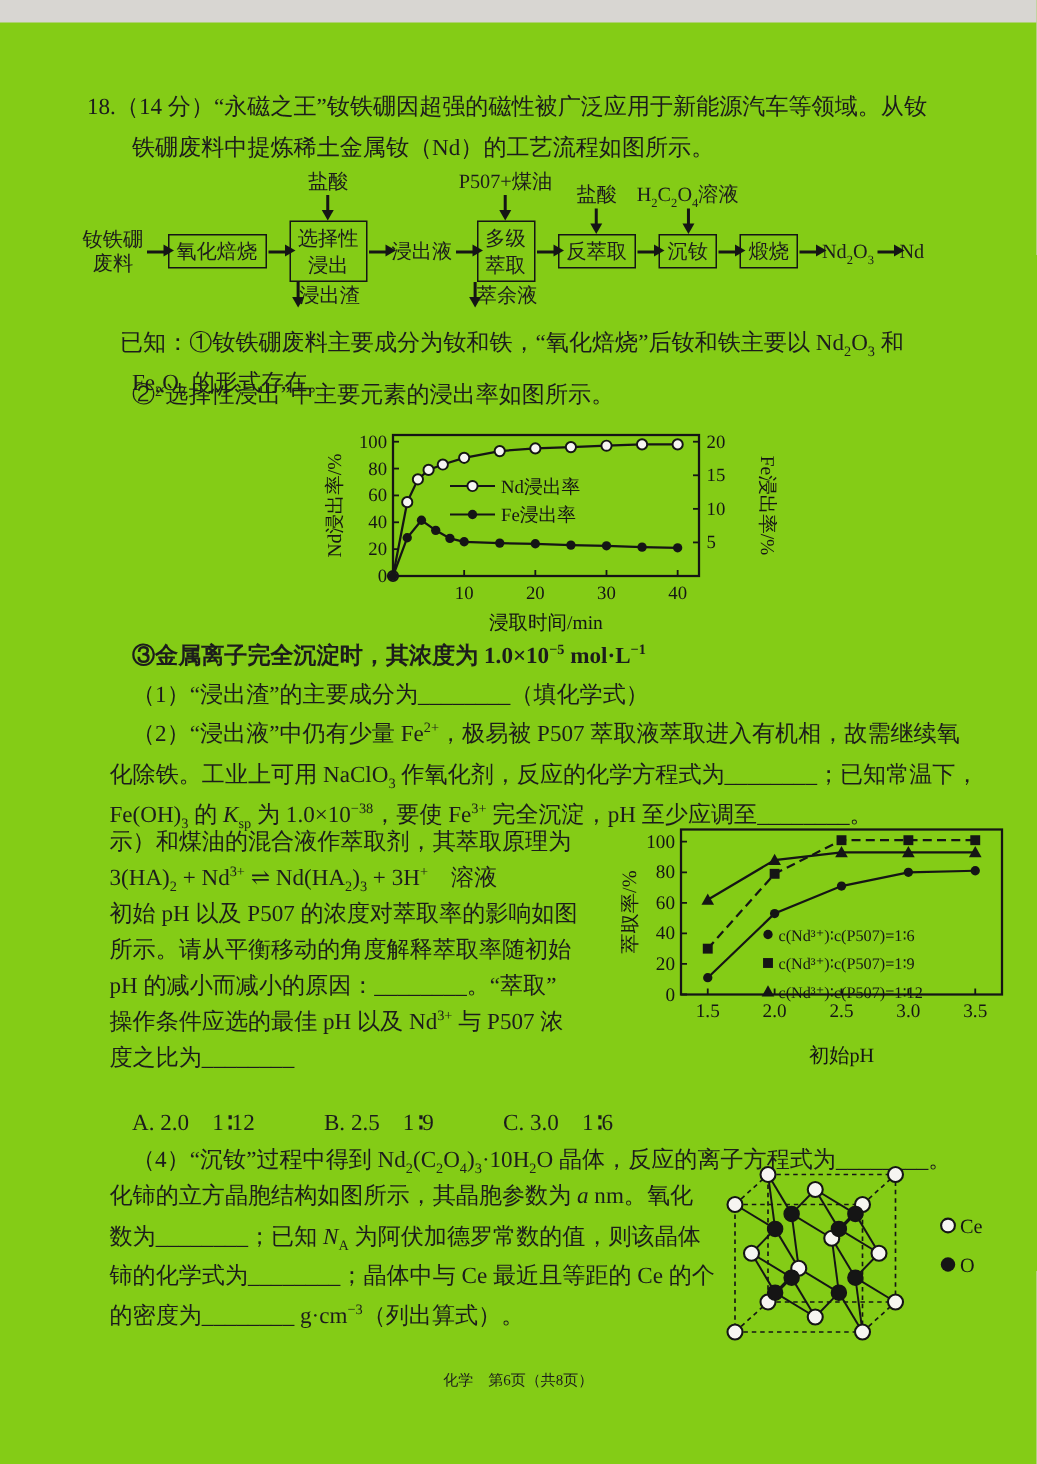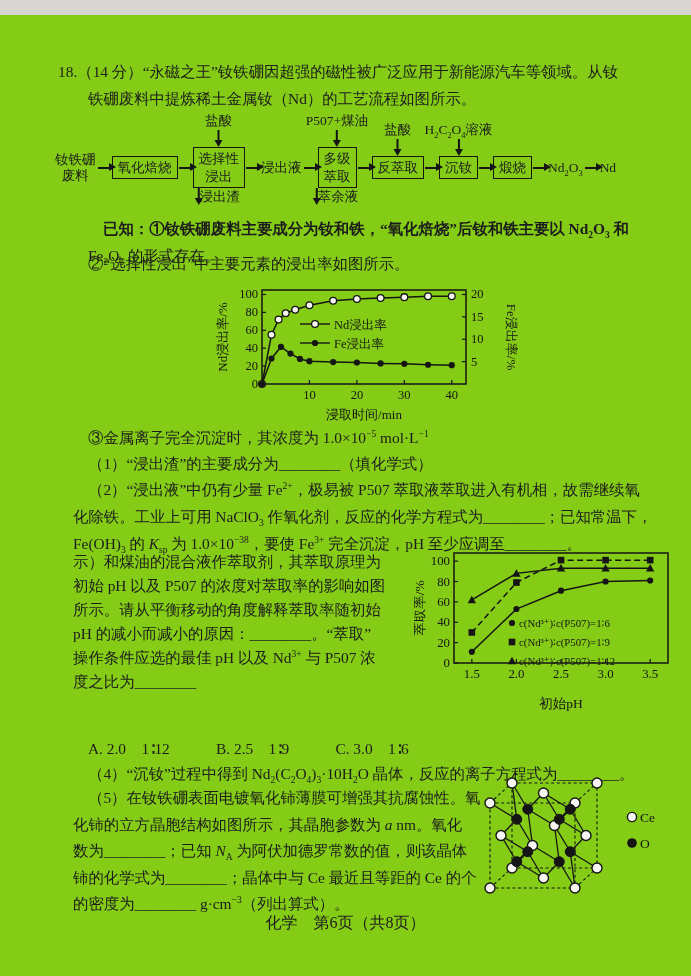--- a/index.html
+++ b/index.html
@@ -20,21 +20,21 @@
   .station{position:relative;flex:none;}
   .attach-top{position:absolute;bottom:100%;left:50%;transform:translateX(-50%);
         display:flex;flex-direction:column;align-items:center;}
   .attach-bottom{position:absolute;top:100%;left:50%;transform:translateX(-50%);
         display:flex;flex-direction:row;align-items:center;}
   .attach-label{font-size:13.5px;white-space:nowrap;line-height:1.2;}
   .v-arrow{width:2px;height:11px;background:#151515;position:relative;margin:1px 0 6px 0;}
   .v-arrow::after{content:"";position:absolute;left:-3px;bottom:-6px;
         border-top:7px solid #151515;border-left:4px solid transparent;border-right:4px solid transparent;}
   .attach-bottom .v-arrow{margin:0 0 7px 0;}
-  .footer{width:100%;text-align:center;font-size:16px;}
+  .footer{width:100%;text-align:center;font-size:10px;}
   svg text{font-family:"Liberation Serif","DejaVu Serif",serif;}
 </style>
 </head>
 <body>
 
 <div class="page">
 
   <div class="abs tline" style="left:58px;top:44px;">18.（14 分）“永磁之王”钕铁硼因超强的磁性被广泛应用于新能源汽车等领域。从钕</div>
   <div class="abs tline" style="left:88px;top:71px;">铁硼废料中提炼稀土金属钕（Nd）的工艺流程如图所示。</div>
 
@@ -91,21 +91,21 @@
       <div class="station">
           <div class="fbox">煅烧</div>
         </div>
       <span class="h-arrow"></span>
       <div class="ftext">Nd<sub>2</sub>O<sub>3</sub></div>
       <span class="h-arrow"></span>
       <div class="ftext">Nd</div>
     </div>
   </div>
 
-  <div class="abs tline" style="left:103px;top:201px;font-weight:bold;">已知：①钕铁硼废料主要成分为钕和铁，“氧化焙烧”后钕和铁主要以 Nd<sub>2</sub>O<sub>3</sub> 和</div>
+  <div class="abs tline" style="left:80px;top:201px;">已知：①钕铁硼废料主要成分为钕和铁，“氧化焙烧”后钕和铁主要以 Nd<sub>2</sub>O<sub>3</sub> 和</div>
   <div class="abs tline" style="left:88px;top:228px;">Fe<sub>2</sub>O<sub>3</sub> 的形式存在。</div>
   <div class="abs tline" style="left:88px;top:236px;">②“选择性浸出”中主要元素的浸出率如图所示。</div>
 
   <svg class="abs" style="left:216px;top:267px;" width="302" height="142" id="chart1">
       <rect x="46" y="8" width="204" height="94" fill="none" stroke="#151515" stroke-width="1.5"></rect>
       <line x1="93.44186046511628" y1="102" x2="93.44186046511628" y2="98" stroke="#151515" stroke-width="1.2"></line>
       <text x="93.44186046511628" y="117" text-anchor="middle" font-size="12.5" fill="#151515">10</text>
       <line x1="140.88372093023256" y1="102" x2="140.88372093023256" y2="98" stroke="#151515" stroke-width="1.2"></line>
       <text x="140.88372093023256" y="117" text-anchor="middle" font-size="12.5" fill="#151515">20</text>
       <line x1="188.32558139534885" y1="102" x2="188.32558139534885" y2="98" stroke="#151515" stroke-width="1.2"></line>
@@ -162,28 +162,29 @@
       <text x="11" y="55" text-anchor="middle" font-size="13" fill="#151515" transform="rotate(-90 11 55)">Nd浸出率/%</text>
       <text x="291" y="55" text-anchor="middle" font-size="13" fill="#151515" transform="rotate(90 291 55)">Fe浸出率/%</text>
       <line x1="84" y1="42" x2="114" y2="42" stroke="#151515" stroke-width="1.4"></line>
       <circle cx="99" cy="42" r="3.4" fill="#f6f5f1" stroke="#151515" stroke-width="1.3"></circle>
       <text x="118" y="46.5" text-anchor="start" font-size="12.5" fill="#151515">Nd浸出率</text>
       <line x1="84" y1="61" x2="114" y2="61" stroke="#151515" stroke-width="1.4"></line>
       <circle cx="99" cy="61" r="3.1" fill="#151515"></circle>
       <text x="118" y="65.5" text-anchor="start" font-size="12.5" fill="#151515">Fe浸出率</text>
     </svg>
 
-  <div class="abs tline" style="left:88px;top:410px;">③金属离子完全沉淀时，其浓度为 1.0×10<sup>−5</sup> mol·L<sup>−1</sup></div>
+  <div class="abs tline" style="left:88px;top:410px;font-weight:bold;">③金属离子完全沉淀时，其浓度为 1.0×10<sup>−5</sup> mol·L<sup>−1</sup></div>
   <div class="abs tline" style="left:88px;top:436px;">（1）“浸出渣”的主要成分为________（填化学式）</div>
   <div class="abs tline" style="left:73px;top:462px;padding-left:15px;">（2）“浸出液”中仍有少量 Fe<sup>2+</sup>，极易被 P507 萃取液萃取进入有机相，故需继续氧</div>
   <div class="abs tline" style="left:73px;top:489px;">化除铁。工业上可用 NaClO<sub>3</sub> 作氧化剂，反应的化学方程式为________；已知常温下，</div>
   <div class="abs tline" style="left:73px;top:516px;">Fe(OH)<sub>3</sub> 的 <i>K</i><sub>sp</sub> 为 1.0×10<sup>−38</sup>，要使 Fe<sup>3+</sup> 完全沉淀，pH 至少应调至________。</div>
 
   <div class="abs" style="left:73px;top:535px;width:360px;">
     <div class="tline" style="line-height:24px;">示）和煤油的混合液作萃取剂，其萃取原理为</div>
+    <div class="tline" style="line-height:24px;">3(HA)<sub>2</sub> + Nd<sup>3+</sup> ⇌ Nd(HA<sub>2</sub>)<sub>3</sub> + 3H<sup>+</sup>　溶液</div>
     <div class="tline" style="line-height:24px;">初始 pH 以及 P507 的浓度对萃取率的影响如图</div>
     <div class="tline" style="line-height:24px;">所示。请从平衡移动的角度解释萃取率随初始</div>
     <div class="tline" style="line-height:24px;">pH 的减小而减小的原因：________。“萃取”</div>
     <div class="tline" style="line-height:24px;">操作条件应选的最佳 pH 以及 Nd<sup>3+</sup> 与 P507 浓</div>
     <div class="tline" style="line-height:24px;">度之比为________</div>
   </div>
 
   <svg class="abs" style="left:414px;top:530px;" width="270" height="172" id="chart2">
       <rect x="40" y="8" width="214" height="110" fill="none" stroke="#151515" stroke-width="1.5"></rect>
       <line x1="57.83333333333333" y1="118" x2="57.83333333333333" y2="114" stroke="#151515" stroke-width="1.2"></line>
@@ -233,21 +234,20 @@
       <rect x="94.7" y="93.7" width="6.6" height="6.6" fill="#151515"></rect>
       <text x="105" y="101" text-anchor="start" font-size="10.8" fill="#151515">c(Nd³⁺)∶c(P507)=1∶9</text>
       <path d="M98 111.8 L102.2 119.3 L93.8 119.3 Z" fill="#151515"></path>
       <text x="105" y="120" text-anchor="start" font-size="10.8" fill="#151515">c(Nd³⁺)∶c(P507)=1∶12</text>
     </svg>
 
   <div class="abs tline" style="left:88px;top:721px;">A. 2.0　1∶12　　　B. 2.5　1∶9　　　C. 3.0　1∶6</div>
   <div class="abs tline" style="left:88px;top:746px;">（4）“沉钕”过程中得到 Nd<sub>2</sub>(C<sub>2</sub>O<sub>4</sub>)<sub>3</sub>·10H<sub>2</sub>O 晶体，反应的离子方程式为________。</div>
 
   <div class="abs" style="left:73px;top:770px;width:440px;">
-    <div class="tline" style="line-height:26.5px;padding-left:15px;">（5）在钕铁硼表面电镀氧化铈薄膜可增强其抗腐蚀性。氧</div>
     <div class="tline" style="line-height:26.5px;">化铈的立方晶胞结构如图所示，其晶胞参数为 <i>a</i> nm。氧化</div>
     <div class="tline" style="line-height:26.5px;">数为________；已知 <i>N</i><sub>A</sub> 为阿伏加德罗常数的值，则该晶体</div>
     <div class="tline" style="line-height:26.5px;">铈的化学式为________；晶体中与 Ce 最近且等距的 Ce 的个</div>
     <div class="tline" style="line-height:26.5px;">的密度为________ g·cm<sup>−3</sup>（列出算式）。</div>
   </div>
 
   <svg class="abs" style="left:480px;top:762px;" width="208" height="120" id="crystal">
       <path d="M10 26 L95 26 L95 111 L10 111 Z" stroke="#151515" stroke-width="1.1" stroke-dasharray="3,2.6" fill="none"></path>
       <path d="M32 6 L117 6 L117 91 L32 91 Z" stroke="#151515" stroke-width="1.1" stroke-dasharray="3,2.6" fill="none"></path>
       <line x1="10" y1="26" x2="32" y2="6" stroke="#151515" stroke-width="1.1" stroke-dasharray="3,2.6" fill="none"></line>

